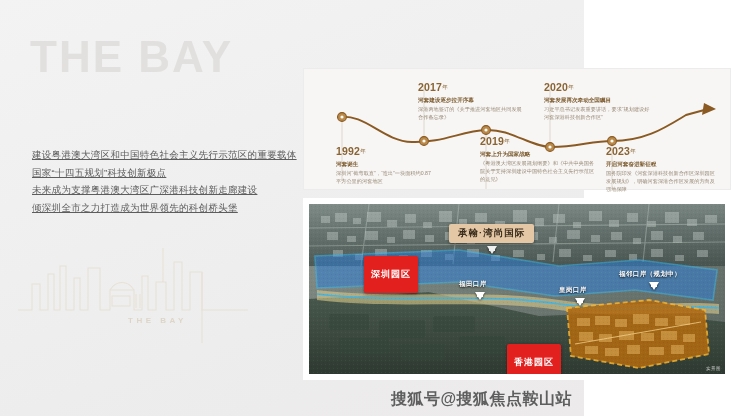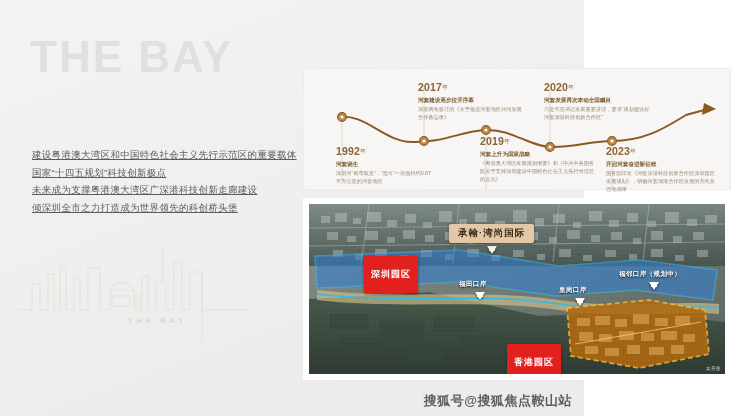--- a/index.html
+++ b/index.html
@@ -109,21 +109,21 @@
     width:6px; height:5px; background:#fff;
   }
   .map-credit{
     position:absolute; right:4px; bottom:3px;
     font-size:4.5px; color:#cfcfcf; letter-spacing:.5px;
   }
 
   
   .watermark {
     position:absolute; right:12px; bottom:6px;
-    font-size:13px; font-weight:700; color:#5e5e5e; letter-spacing:.5px;
+    font-size:16px; font-weight:700; color:#5e5e5e; letter-spacing:.5px;
   }
 </style>
 </head>
 <body>
 
 <div class="page">
 
   <div class="left">
 
     <div class="ghost-title">THE BAY</div>

